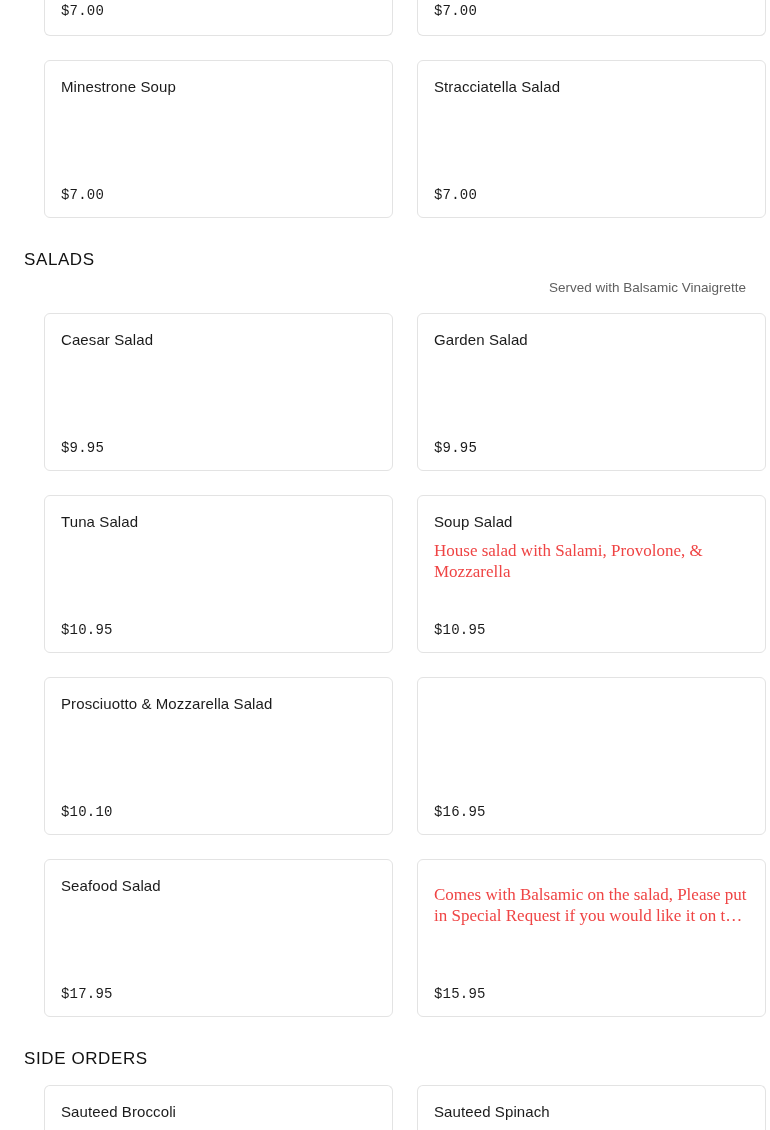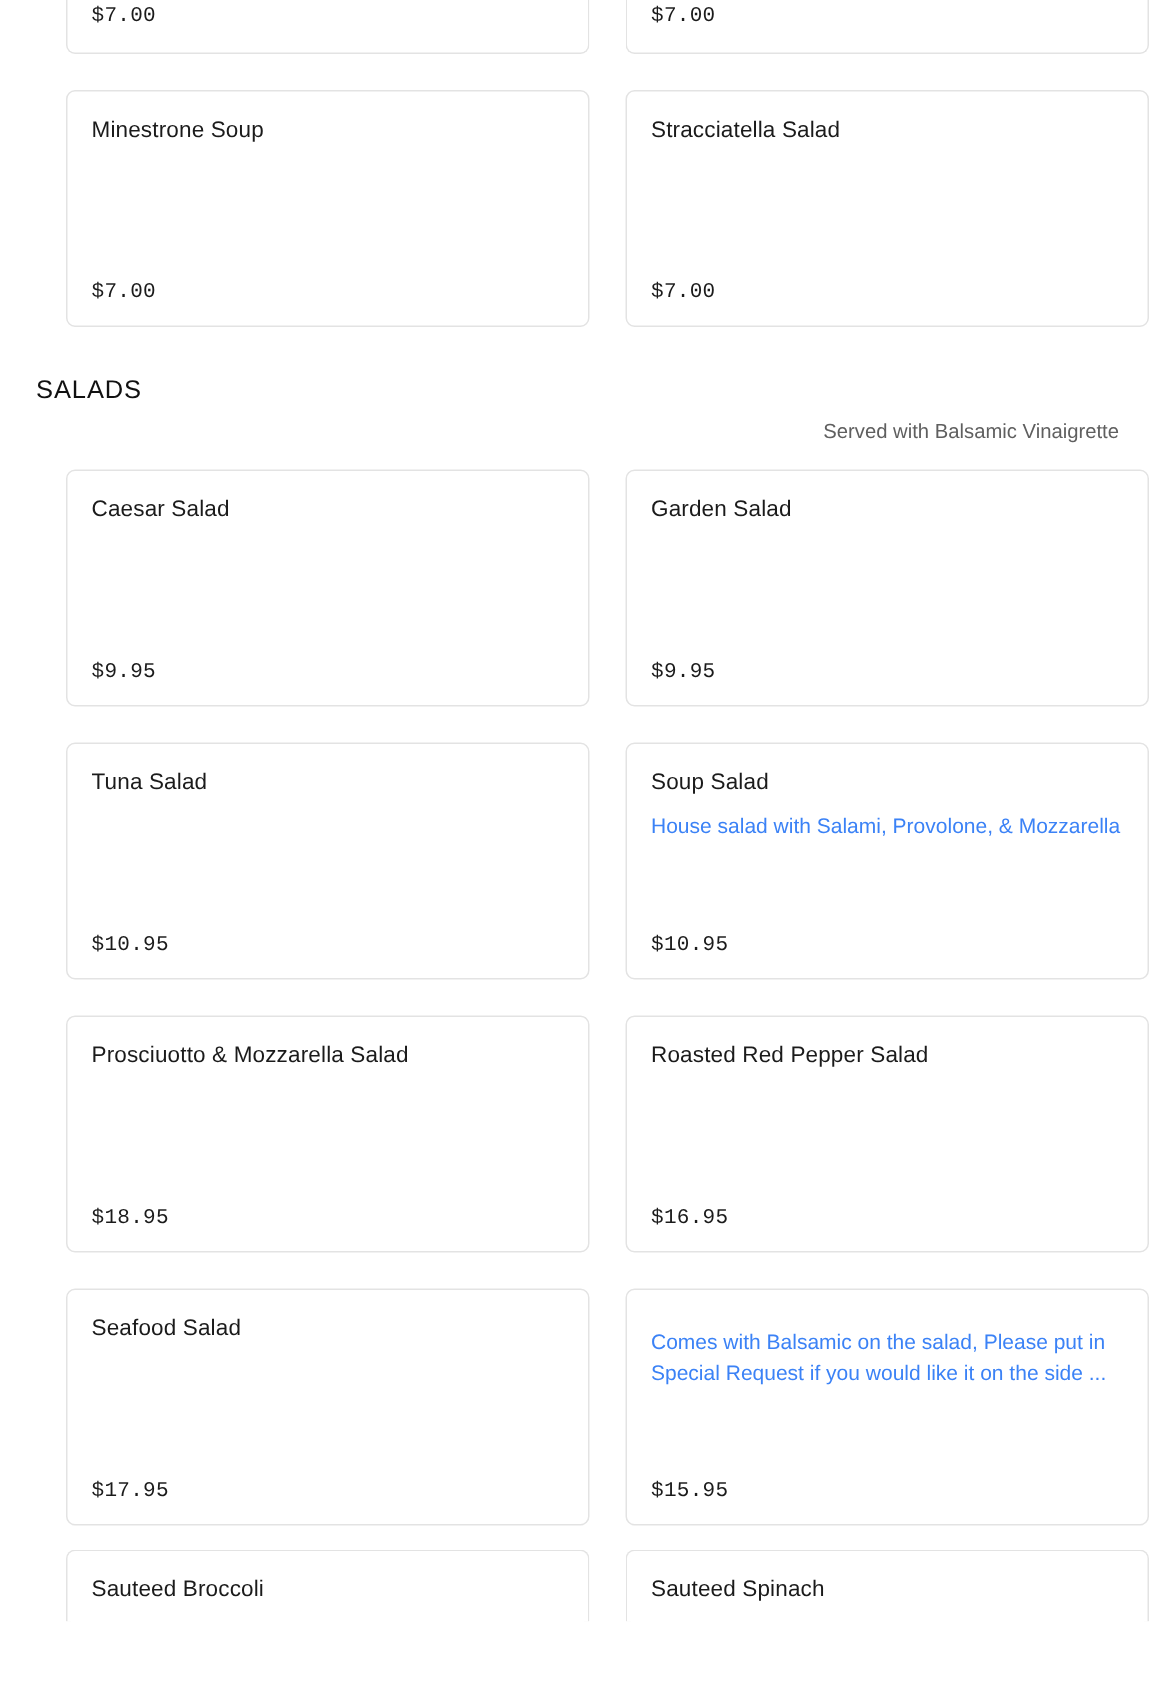--- a/index.html
+++ b/index.html
@@ -50,27 +50,28 @@
   }
   .card-title {
     font-size: 15px;
     line-height: 20px;
     color: #1b1b1b;
     font-weight: 400;
     letter-spacing: 0.1px;
   }
   .card-desc {
     margin-top: 8px;
-    font-size: 14px;
+    font-size: 17px;
     line-height: 21px;
-    color: #3b82f6;
+    color: #ef4444;
     display: -webkit-box;
     -webkit-line-clamp: 2;
     -webkit-box-orient: vertical;
     overflow: hidden;
+    font-family: Liberation Serif, serif;
   }
   .card-price {
     position: absolute;
     left: 16px;
     bottom: 14px;
     font-family: "Liberation Mono", monospace;
     font-size: 14px;
     color: #1b1b1b;
     letter-spacing: 0.2px;
   }
@@ -148,38 +149,40 @@
       <div class="card-price">$10.95</div>
     </div>
     <div class="card">
       <div class="card-title">Soup Salad</div>
       <div class="card-desc">House salad with Salami, Provolone, &amp; Mozzarella</div>
       <div class="card-price">$10.95</div>
     </div>
     <div class="card">
       <div class="card-title">Prosciuotto &amp; Mozzarella Salad</div>
       <div class="card-desc"></div>
-      <div class="card-price">$18.95</div>
+      <div class="card-price">$10.10</div>
     </div>
     <div class="card">
-      <div class="card-title">Roasted Red Pepper Salad</div>
       <div class="card-desc"></div>
       <div class="card-price">$16.95</div>
     </div>
     <div class="card">
       <div class="card-title">Seafood Salad</div>
       <div class="card-desc"></div>
       <div class="card-price">$17.95</div>
     </div>
     <div class="card">
       <div class="card-desc">Comes with Balsamic on the salad, Please put in Special Request if you would like it on the side ...</div>
       <div class="card-price">$15.95</div>
     </div>
   </div>
 
+  <div class="section-head">
+    <div class="section-title">SIDE ORDERS</div>
+  </div>
 
   <div class="spacer-16"></div>
 
   <div class="grid">
     <div class="card partial-bottom">
       <div class="card-title">Sauteed Broccoli</div>
     </div>
     <div class="card partial-bottom">
       <div class="card-title">Sauteed Spinach</div>
     </div>

